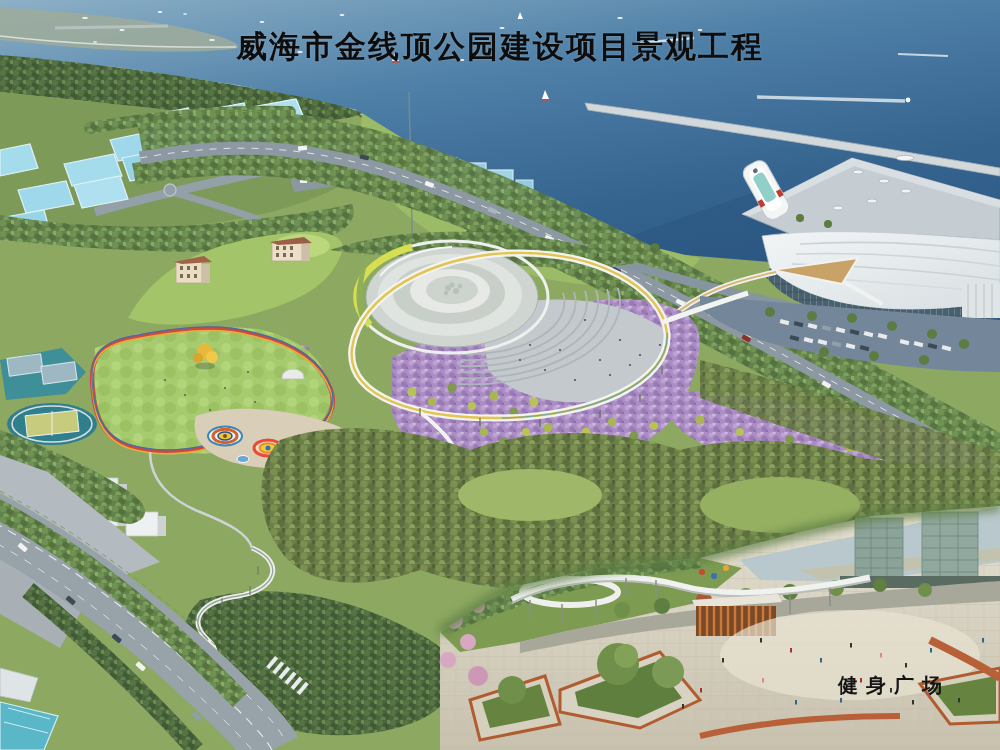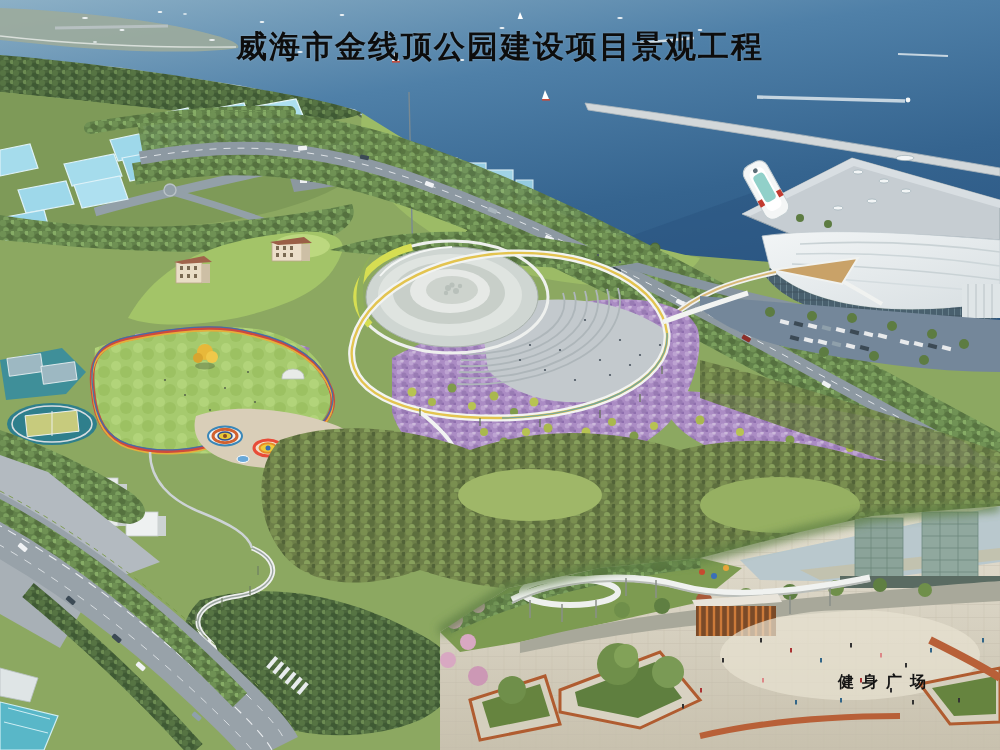--- a/index.html
+++ b/index.html
@@ -2,21 +2,21 @@
 <html><head>
 <meta charset="utf-8">
 <style>
   html,body{margin:0;padding:0;background:#222;}
   .stage{position:relative;width:1000px;height:750px;overflow:hidden;background:#7d9a55;
          font-family:"DejaVu Sans","Liberation Sans",sans-serif;}
   .stage svg{position:absolute;left:0;top:0;}
   .main-title{position:absolute;left:0;top:26px;width:1000px;text-align:center;
     font-size:31px;font-weight:900;letter-spacing:2px;color:#0d0d0d;
     text-shadow:0 0 2px rgba(255,255,255,.25);white-space:nowrap;}
-  .inset-caption{position:absolute;left:838px;top:672px;font-size:16px;font-weight:700;
+  .inset-caption{position:absolute;left:838px;top:672px;font-size:20px;font-weight:700;
     letter-spacing:8px;color:#141414;white-space:nowrap;text-align:right;}
 </style>
 </head>
 <body>
 
 <div class="stage">
 <svg width="1000" height="750" viewBox="0 0 1000 750">
 <defs>
   <linearGradient id="seaG" x1="0" y1="0" x2="0.45" y2="1">
     <stop offset="0" stop-color="#8cb0c6"></stop>

